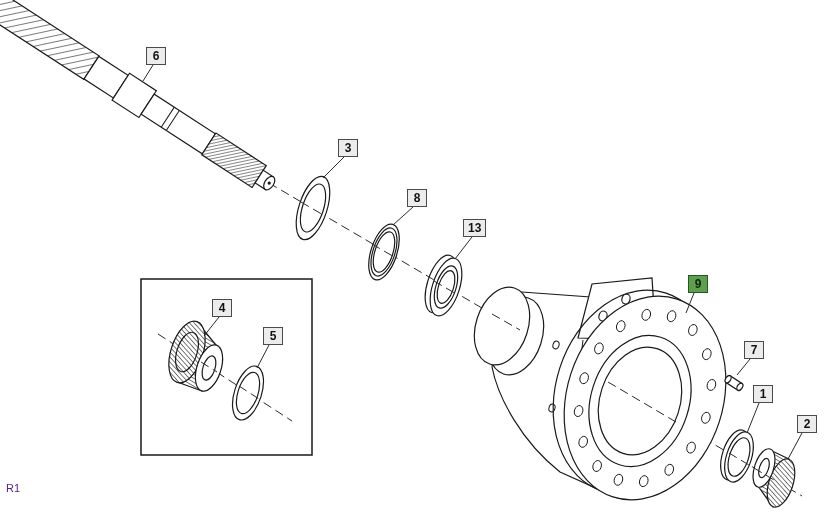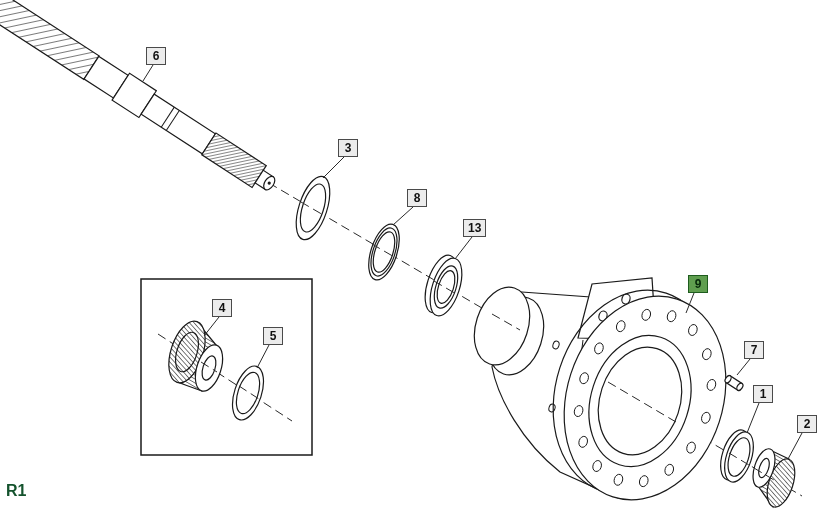--- a/index.html
+++ b/index.html
@@ -9,21 +9,21 @@
   .s{stroke:#1a1a1a;stroke-width:1.2;}
   .thin{stroke:#1a1a1a;stroke-width:1;}
   .wf{fill:#ffffff;}
   .nf{fill:none;}
   .dash{stroke:#2a2a2a;stroke-width:1;stroke-dasharray:9 5;fill:none;}
   .leader{stroke:#2a2a2a;stroke-width:1;}
   .part-label{position:absolute;box-sizing:border-box;min-width:20px;height:18px;
       padding:1px 4px 0;background:#ececec;border:1px solid #4a4a4a;color:#111;
       font-size:12px;font-weight:bold;line-height:15px;text-align:center;}
   .part-label.highlight{background:#5f9e4f;border-color:#1e5c1e;color:#06290a;}
-  .footnote{position:absolute;left:6px;top:482px;font-size:16px;font-weight:bold;color:#14532d;}
+  .footnote{position:absolute;left:6px;top:482px;font-size:11px;font-weight:normal;color:#4c1d95;}
 </style>
 </head>
 <body>
 
 <div class="stage">
 
 <svg class="art" width="824" height="512" viewBox="0 0 824 512">
   <defs>
     <pattern id="hatchThread" patternUnits="userSpaceOnUse" width="6" height="6" patternTransform="rotate(45)">
       <rect width="6" height="6" fill="#fff"></rect>

